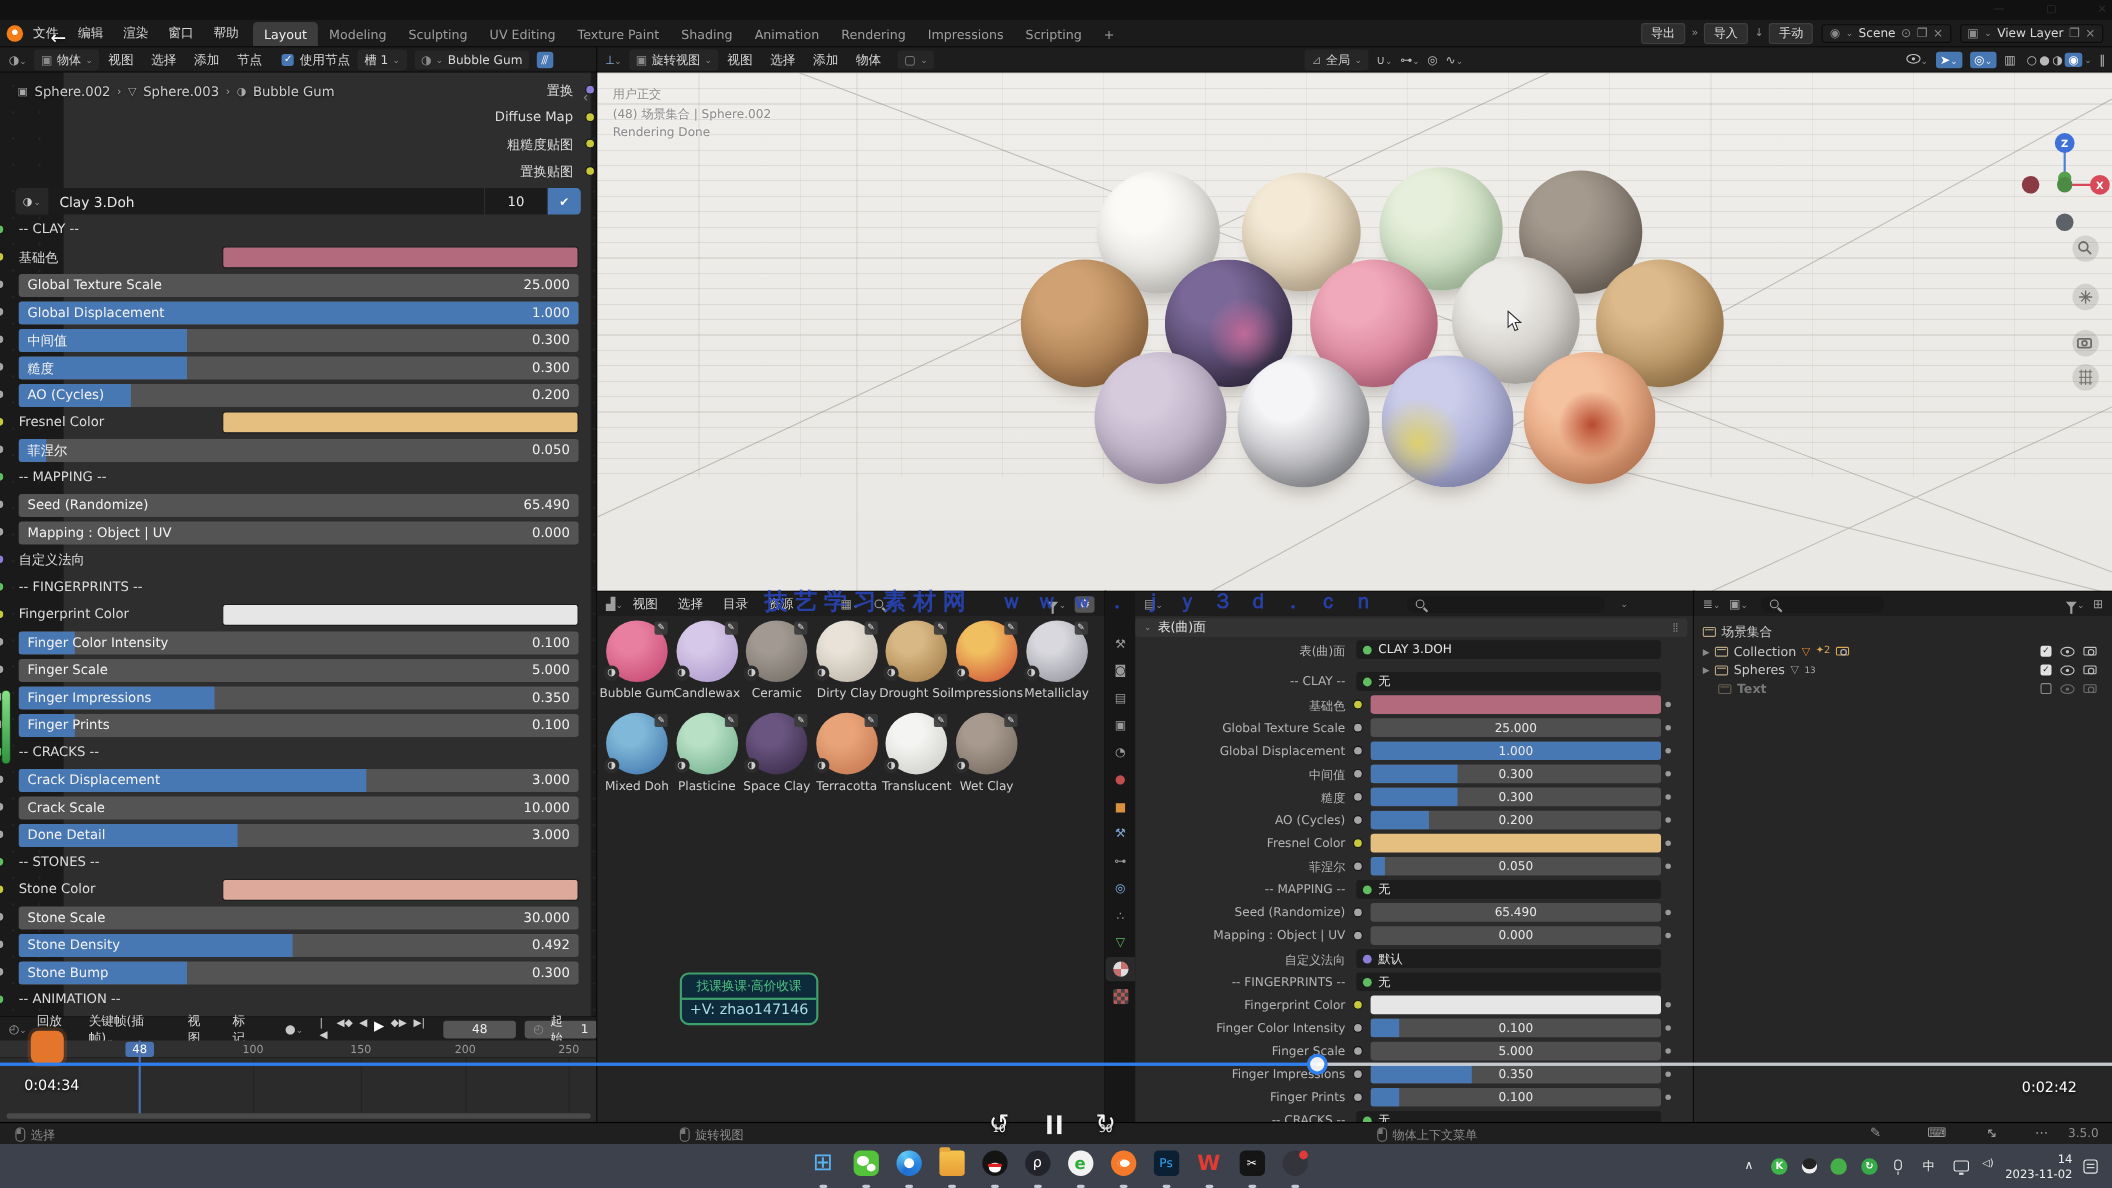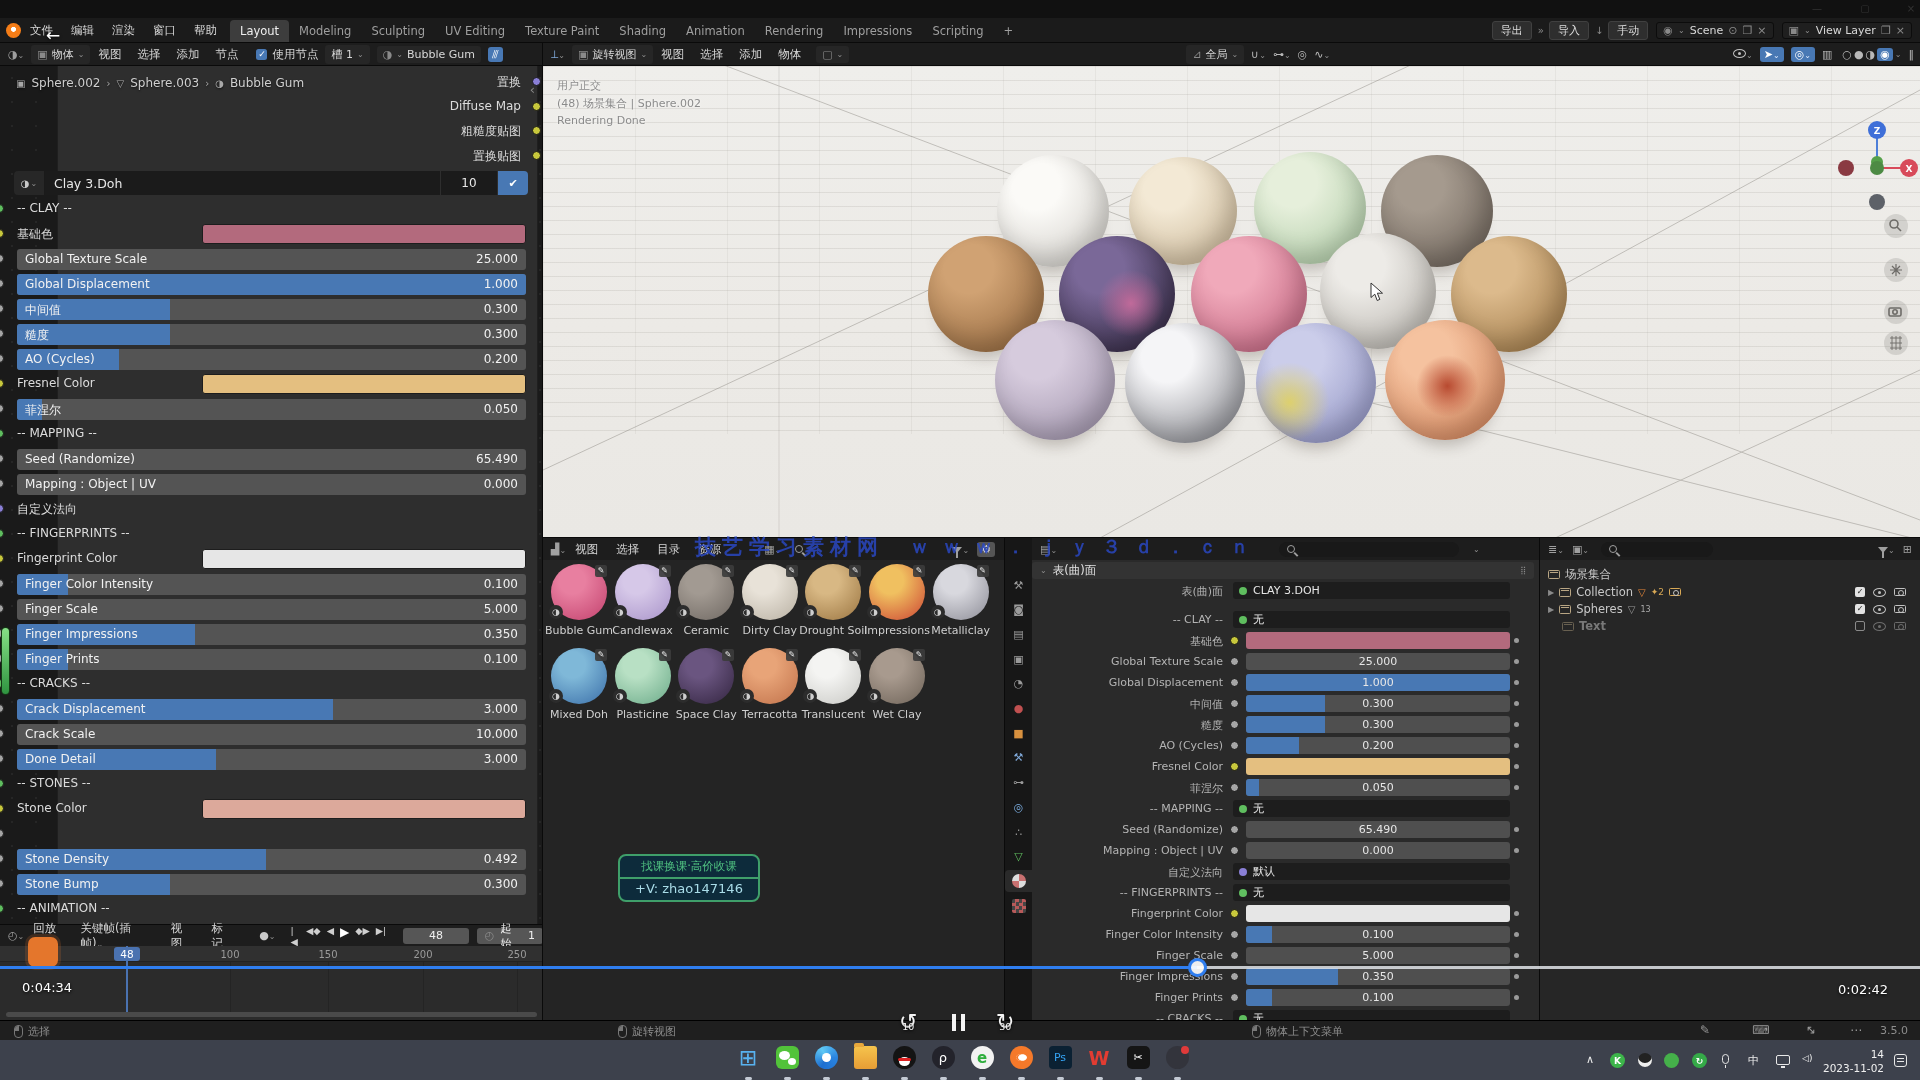--- a/index.html
+++ b/index.html
@@ -156,21 +156,21 @@
 .tr-circ{width:15px;height:15px;border-radius:50%;display:flex;align-items:center;justify-content:center;font-size:9px;font-weight:bold;color:#fff}
 .tr-mic{width:7px;height:10px;border:1.3px solid #e8e8e8;border-radius:4px;position:relative;margin-top:1px}
 .tr-mic::after{content:"";position:absolute;left:2px;top:10px;width:1.3px;height:3px;background:#e8e8e8}
 .tr-mon{width:14px;height:10px;border:1.3px solid #e8e8e8;border-radius:2px;position:relative;margin-top:2px}
 .tr-mon::after{content:"";position:absolute;left:4px;top:10px;width:4px;height:1.5px;background:#e8e8e8}
 .tr-bell{width:13px;height:13px;border:1.3px solid #e8e8e8;border-radius:3px;position:relative;margin-top:1px}
 .tr-bell::after{content:"";position:absolute;left:2px;top:3px;width:7px;height:1.2px;background:#e8e8e8;box-shadow:0 3px 0 #e8e8e8}
 
 #watermark{position:absolute;left:695px;top:533px;z-index:50;color:rgba(42,72,198,.82);font-weight:bold;font-size:21px;white-space:nowrap;display:flex;align-items:center}
 #watermark .wl{letter-spacing:6px}#watermark .wr{letter-spacing:13px;margin-left:26px;font-size:19px}
-#promo{position:absolute;left:618px;top:854px;width:142px;z-index:50;background:rgba(12,45,62,.92);border:2px solid #3f9f6a;border-radius:8px;overflow:hidden}
+#promo{position:absolute;left:618px;top:884px;width:126px;z-index:50;background:rgba(12,45,62,.92);border:2px solid #3f9f6a;border-radius:8px;overflow:hidden}
 #promo .p1{color:#4fc080;font-size:11.5px;text-align:center;padding:3px 2px;border-bottom:2px solid #3f9f6a}
 #promo .p2{color:#a9dce8;font-size:13px;text-align:center;padding:2px 2px 4px}
 #prog-done{position:absolute;left:0;top:966px;width:1197px;height:3px;background:#2f7ef0;z-index:60}
 #prog-rest{position:absolute;left:1197px;top:966px;width:723px;height:3px;background:rgba(225,228,233,.85);z-index:60}
 #prog-handle{position:absolute;left:1188px;top:958px;width:19px;height:19px;border-radius:50%;background:rgba(255,255,255,.92);border:3px solid #2f7ef0;z-index:61}
 .vtime{position:absolute;z-index:60;color:#fff;font-size:13px;text-shadow:0 1px 3px rgba(0,0,0,.9)}
 .pcbtn{position:absolute;z-index:60;color:#f4f4f4;text-shadow:0 1px 3px rgba(0,0,0,.8)}
 .pc-arc{font-size:22px;line-height:20px}
 .pc-num{position:absolute;left:50%;top:9px;transform:translateX(-50%);font-size:9.5px}
 #pc-pause{display:flex;gap:5px}#pc-pause i{display:block;width:4px;height:17px;background:#f4f4f4}
@@ -488,20 +488,25 @@
           <span class="socket" style="background: rgb(95, 190, 95);"></span>
           <span class="nsec">-- STONES --</span>
         </div>
         <div class="nrow" style="top: 731px;">
           <span class="socket" style="background: rgb(200, 200, 60);"></span>
           <span class="nsec">Stone Color</span>
           <span class="nswatch" style="background: rgb(220, 169, 155);"></span>
         </div>
         <div class="nrow" style="top: 756px;">
           <span class="socket" style="background: rgb(165, 165, 165);"></span>
+          <div class="nslider">
+            <div class="nfill" style="width: 0%;"></div>
+            <span class="nlabel">Stone Scale</span>
+            <span class="nvalue">30.000</span>
+          </div>
         </div>
         <div class="nrow" style="top: 781px;">
           <span class="socket" style="background: rgb(165, 165, 165);"></span>
           <div class="nslider">
             <div class="nfill" style="width: 49%;"></div>
             <span class="nlabel">Stone Density</span>
             <span class="nvalue">0.492</span>
           </div>
         </div>
         <div class="nrow" style="top: 806px;">

